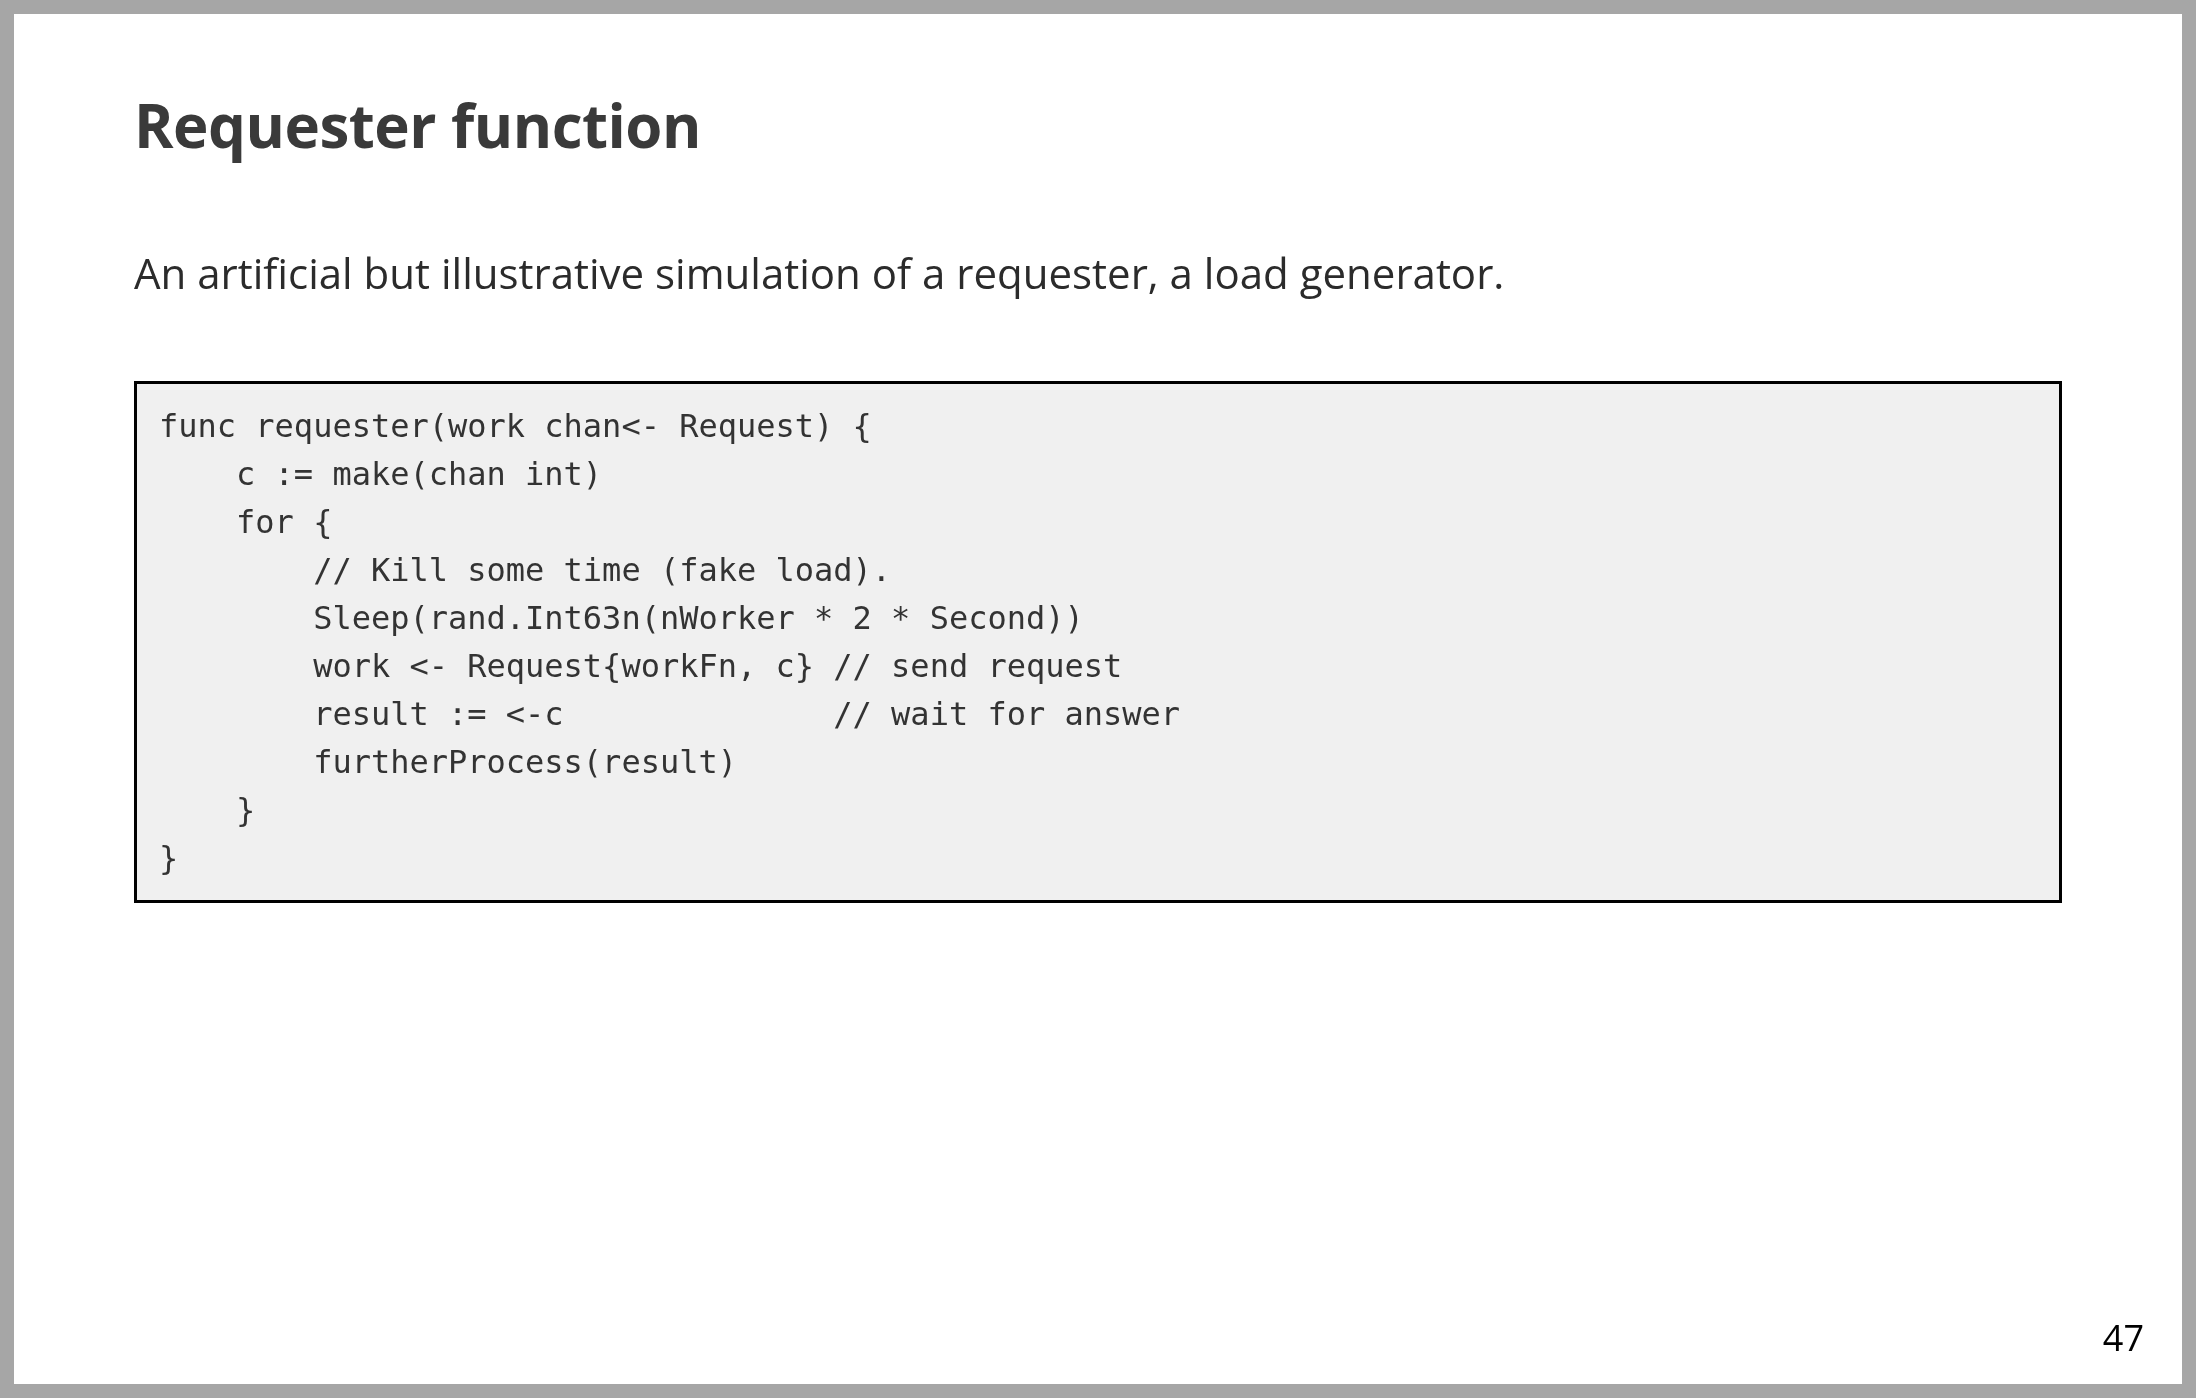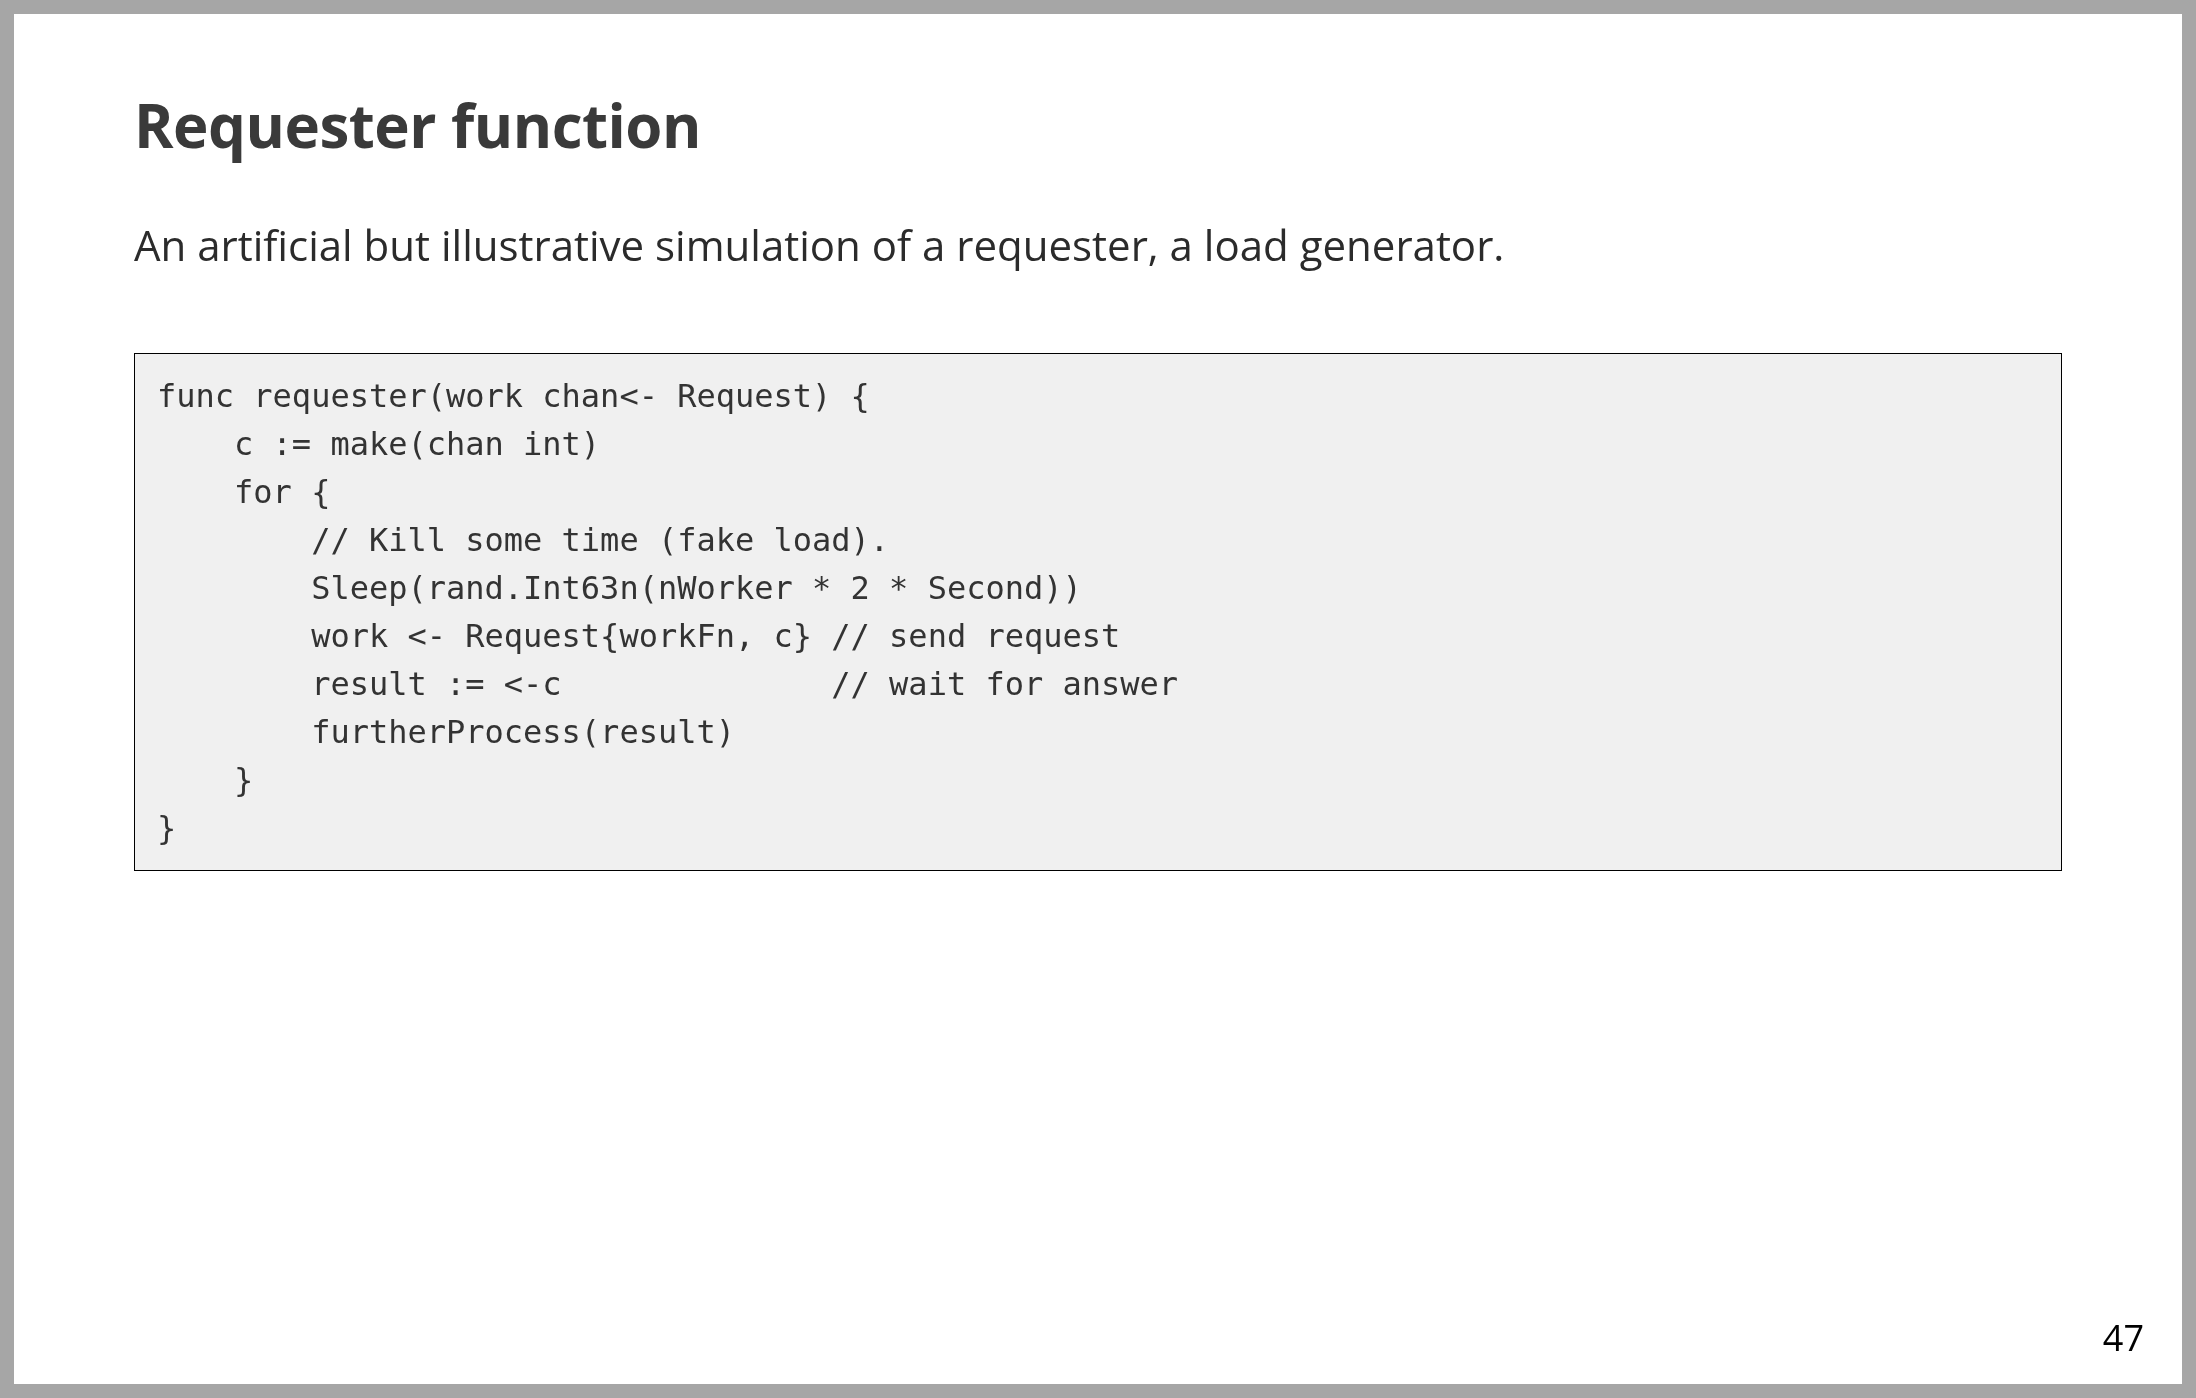--- a/index.html
+++ b/index.html
@@ -22,33 +22,33 @@
       background: #ffffff;
       width: 100%;
       height: 100%;
       position: relative;
       padding: 70px 120px 0 120px;
     }
     .slide-title {
       font-size: 60px;
       font-weight: 700;
       color: #3a3a3a;
-      margin-bottom: 50px;
+      margin-bottom: 78px;
       letter-spacing: -0.5px;
     }
     .slide-description {
       font-size: 42px;
       font-weight: 400;
       color: #2b2b2b;
       margin-bottom: 78px;
       line-height: 1.4;
     }
     .code-block {
       background: #f0f0f0;
-      border: 1px solid #000000;
+      border: 3px solid #000000;
       padding: 18px 22px;
       font-family: "Consolas", "Menlo", "DejaVu Sans Mono", monospace;
       font-size: 32px;
       line-height: 1.5;
       color: #333333;
       white-space: pre;
       overflow-x: auto;
     }
     .page-number {
       position: absolute;

